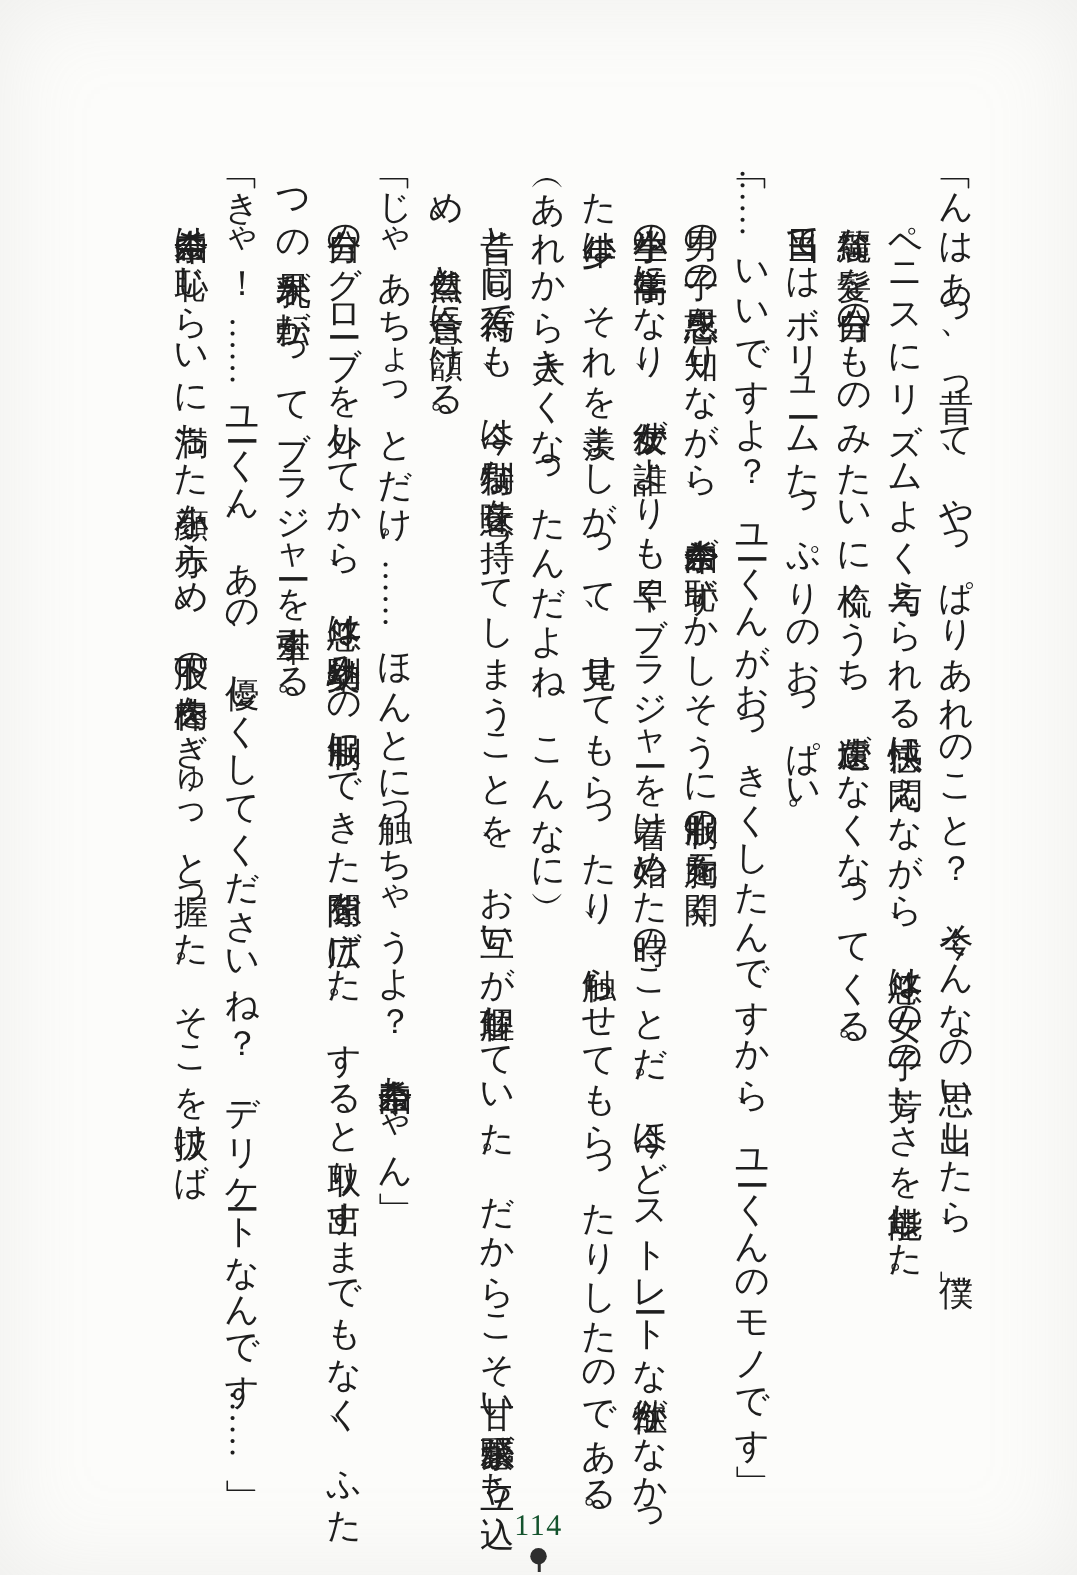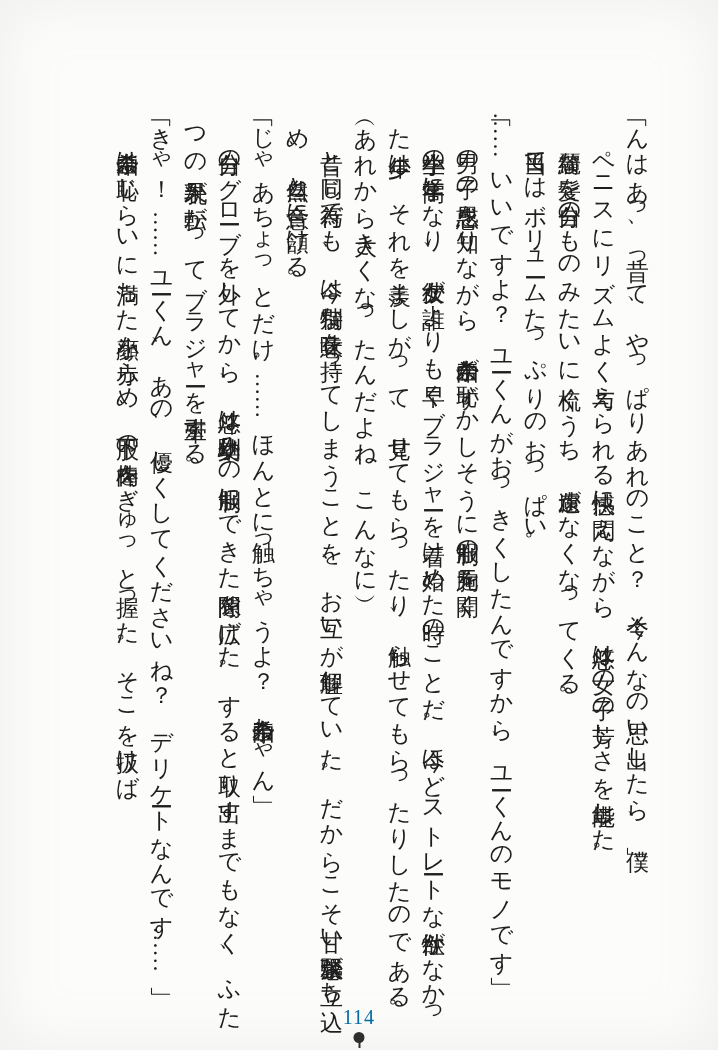--- a/index.html
+++ b/index.html
@@ -46,21 +46,21 @@
   .text-block p.thought {
     text-indent: 0;
   }
   .page-number {
     position: absolute;
     top: 1006px;
     left: 0;
     width: 100%;
     text-align: center;
     font-size: 20px;
-    color: #0369a1;
+    color: #14532d;
     letter-spacing: 1px;
   }
   .page-marker {
     position: absolute;
     top: 1032px;
     left: 50%;
     transform: translateX(-50%);
     width: 11px;
     height: 11px;
     background: #2e2e2e;

